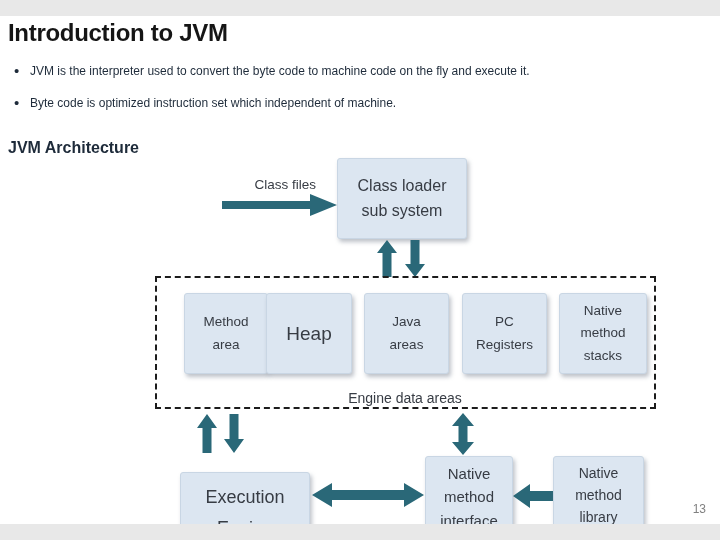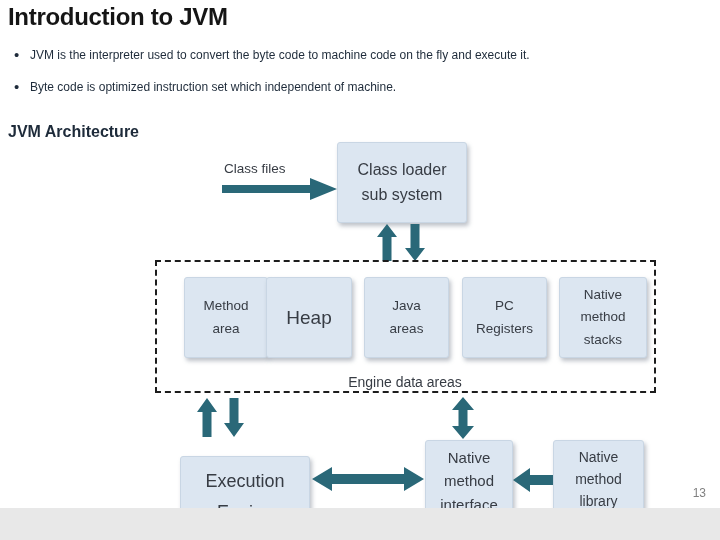--- a/index.html
+++ b/index.html
@@ -1,20 +1,20 @@
 <!DOCTYPE html>
 <html style="--accent-teal: #2a6878; --box-fill: #dce6f1; --box-border: #c9d6e4; --box-text: #373c44; --body-text: #1e2b3a; --title-color: #151515; --dashed-border: #1c1c1c; --page-number-color: #808080;"><head>
 <meta charset="utf-8">
 <style>
   * { margin:0; padding:0; box-sizing:border-box; }
   html,body { background:#e8e8e8; }
   #slide {
     position:relative; width:720px; height:508px; background:#fff;
     font-family:"Liberation Sans", sans-serif; overflow:hidden;
-    margin:0 auto;
+    margin:16px auto;
   }
   .title {
     position:absolute; left:8px; top:3px;
     font-size:24px; font-weight:bold; color:var(--title-color,#151515);
     letter-spacing:-0.3px;
   }
   .bullets { position:absolute; left:9px; top:44px; width:703px; }
   .bullet {
     position:relative; padding-left:21px; margin-bottom:10px;
     font-size:12px; line-height:22px; color:var(--body-text,#1e2b3a);
@@ -54,21 +54,21 @@
   .runtime-area {
     position:absolute; left:155px; top:260px; width:501px; height:133px;
     border:2px dashed var(--dashed-border,#1c1c1c);
   }
   .runtime-label {
     position:absolute; left:330px; top:374px; width:150px;
     font-size:14px; text-align:center; color:var(--box-text,#373c44);
   }
   .class-files-label {
     position:absolute; left:224px; top:161px; width:92px;
-    font-size:13.5px; text-align:left; color:var(--box-text,#373c44);
+    font-size:13.5px; text-align:right; color:var(--box-text,#373c44);
   }
   .arrow { position:absolute; }
   .arrow polygon { fill:var(--accent-teal,#2a6878); }
   .a-class-files { left:222px; top:178px; }
   .a-cl-up   { left:377px; top:224px; }
   .a-cl-down { left:405px; top:224px; }
   .a-ee-up   { left:197px; top:398px; }
   .a-ee-down { left:224px; top:398px; }
   .a-nmi-vert { left:452px; top:397px; }
   .a-ee-nmi  { left:312px; top:467px; }

